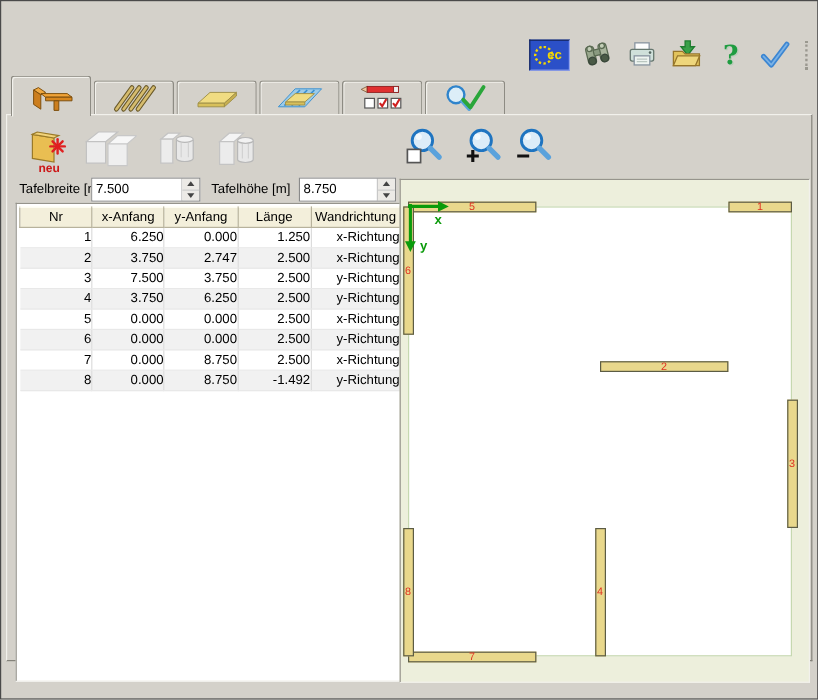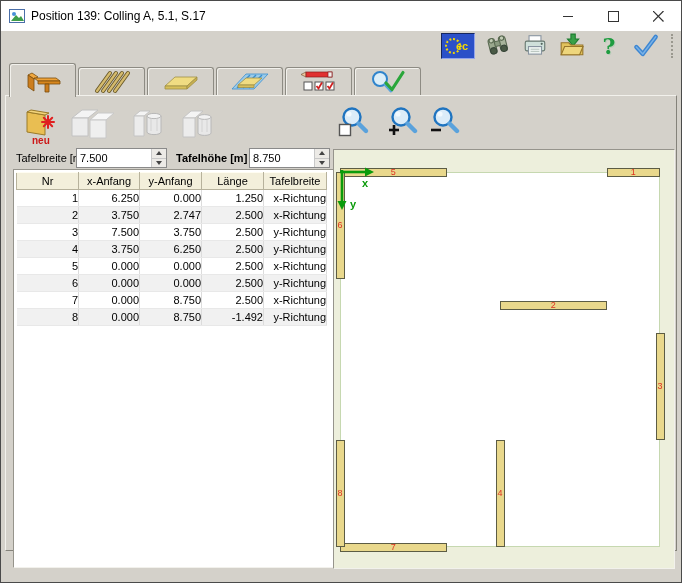--- a/index.html
+++ b/index.html
@@ -38,21 +38,21 @@
   .copy-btn{left:60px;width:48px;height:36px;}
   .del-btn{left:124px;width:38px;height:36px;}
   .delall-btn{left:172px;width:40px;height:36px;}
   .zoomw-btn{left:332px;width:32px;height:34px;}
   .zoomi-btn{left:380px;width:32px;height:34px;}
   .zoomo-btn{left:422px;width:32px;height:34px;}
 
   
   .fields-row{position:absolute;left:0;top:52px;height:20px;width:100%;}
   .field-label{position:absolute;top:4px;white-space:nowrap;}
-  .lbl-w{left:10px;} .lbl-h{left:170px;font-weight:bold;}
+  .lbl-w{left:10px;} .lbl-h{left:170px;}
   .spin-box{position:absolute;top:0;height:20px;background:#fff;border:1px solid #8a8a8a;display:flex;}
   .box-w{left:70px;width:91px;} .box-h{left:243px;width:81px;}
   .spin-box input{flex:1;border:none;outline:none;font:inherit;padding:0 3px;min-width:0;background:#fff;}
   .spinner{width:15px;border-left:1px solid #c8c8c8;display:flex;flex-direction:column;}
   .spin-up,.spin-dn{flex:1;background:#eceae6;display:flex;align-items:center;justify-content:center;}
   .spin-up{border-bottom:1px solid #c8c8c8;}
   .tri-up{width:0;height:0;border-left:3px solid transparent;border-right:3px solid transparent;border-bottom:4px solid #444;}
   .tri-dn{width:0;height:0;border-left:3px solid transparent;border-right:3px solid transparent;border-top:4px solid #444;}
 
   
@@ -71,44 +71,20 @@
   .walls-layer{position:absolute;left:6px;top:22px;width:320px;height:375px;}
   .wall{position:absolute;background:#e9d88c;border:1px solid #5c5c44;display:flex;align-items:center;justify-content:center;}
   .wall-num{color:#e03222;font-size:9px;line-height:1;}
   .axes{position:absolute;left:2px;top:16px;pointer-events:none;}
 </style>
 </head>
 <body>
 
 <div class="window">
 
-  <div class="titlebar">
-    <svg class="titlebar-icon" viewBox="0 0 16 14">
-      <rect x="0.5" y="0.5" width="15" height="13" fill="#fff" stroke="#4a6ea8"></rect>
-      <circle cx="5" cy="5" r="2" fill="#4a90d8"></circle>
-      <polygon points="2,12 7,6 10,9 12,7 15,12" fill="#3f9e4a"></polygon>
-    </svg>
-    <div class="titlebar-title">Position 139: Colling A, 5.1, S.17</div>
-    <div class="caption-btn">
-      <svg width="11" height="11" viewBox="0 0 11 11">
-          <line x1="0" y1="5.5" x2="10" y2="5.5" stroke="#333" stroke-width="1"></line>
-        </svg>
-    </div>
-    <div class="caption-btn">
-      <svg width="11" height="11" viewBox="0 0 11 11">
-          <rect x="0.5" y="0.5" width="10" height="10" fill="none" stroke="#333" stroke-width="1"></rect>
-        </svg>
-    </div>
-    <div class="caption-btn">
-      <svg width="11" height="11" viewBox="0 0 11 11">
-          <line x1="0" y1="0" x2="10.5" y2="10.5" stroke="#333" stroke-width="1.2"></line>
-          <line x1="10.5" y1="0" x2="0" y2="10.5" stroke="#333" stroke-width="1.2"></line>
-        </svg>
-    </div>
-  </div>
 
   <div class="toolbar">
     <div class="ec-btn">
       <div class="ec-circle"></div>
       <span class="ec-label">ec</span>
     </div>
     <div class="tb-btn">
       <svg width="26" height="26" viewBox="0 0 24 24">
         <g transform="rotate(-14 12 12)">
           <rect x="4" y="4" width="6.2" height="14" rx="2.6" fill="#9aa88e" stroke="#5a6a52"></rect>
@@ -316,21 +292,21 @@
             <col class="c2">
             <col class="c3">
             <col class="c4">
           </colgroup>
         <thead>
             <tr>
               <th>Nr</th>
               <th>x-Anfang</th>
               <th>y-Anfang</th>
               <th>Länge</th>
-              <th>Tafelbreite</th>
+              <th>Wandrichtung</th>
             </tr>
           </thead>
         <tbody>
             <tr>
               <td class="num">1</td>
               <td class="num">6.250</td>
               <td class="num">0.000</td>
               <td class="num">1.250</td>
               <td class="dir">x-Richtung</td>
             </tr>

